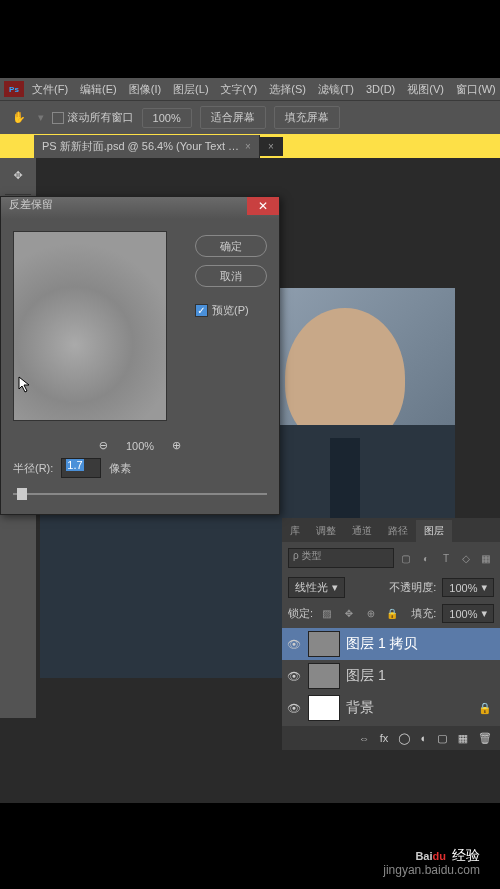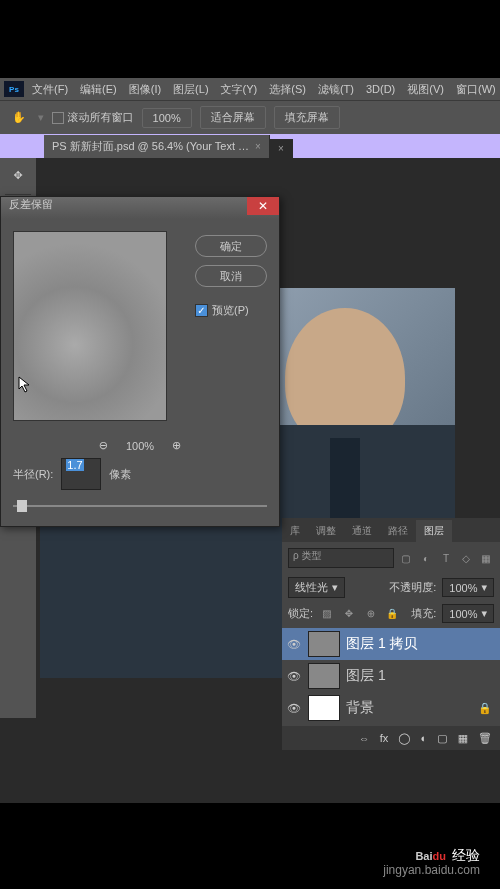--- a/index.html
+++ b/index.html
@@ -1,25 +1,25 @@
 <!DOCTYPE html>
 <html><head>
 <meta charset="utf-8">
 <style>
 *{margin:0;padding:0;box-sizing:border-box;font-family:"Microsoft YaHei",sans-serif;font-size:11px;color:#ccc}
 body{background:#000;width:500px;height:889px;overflow:hidden;position:relative}
 .app{position:absolute;top:78px;left:0;width:500px;height:725px;background:#2a2a2a}
 .menubar{height:22px;background:#535353;display:flex;align-items:center;padding-left:4px;gap:4px}
-.menubar .ps-icon{width:20px;height:16px;background:#0f172a;color:#31a8ff;font-size:8px;display:flex;align-items:center;justify-content:center;font-weight:bold}
+.menubar .ps-icon{width:20px;height:16px;background:#7f1d1d;color:#31a8ff;font-size:8px;display:flex;align-items:center;justify-content:center;font-weight:bold}
 .menubar span{padding:0 4px;cursor:pointer}
 .optbar{height:34px;background:#535353;border-top:1px solid #3a3a3a;display:flex;align-items:center;padding-left:8px;gap:8px}
 .hand{width:22px;height:22px;display:flex;align-items:center;justify-content:center}
 .chk{width:12px;height:12px;border:1px solid #888;display:inline-block;vertical-align:middle;margin-right:4px}
 .btn-opt{padding:3px 10px;border:1px solid #666;background:#535353;border-radius:2px}
-.tabbar{height:24px;background:#c4b5fd;display:flex;align-items:flex-end;padding-left:44px}
+.tabbar{height:24px;background:#fde047;display:flex;align-items:center;padding-left:34px}
 .tab{padding:4px 8px;background:#535353;border-right:1px solid #2a2a2a;display:flex;align-items:center;gap:6px;font-size:10px}
 .tab.active{background:#2a2a2a}
 .tab .x{font-size:10px;color:#999}
 .photo{position:absolute;top:210px;left:40px;width:415px;height:390px;background:linear-gradient(135deg,#aab8c8 0%,#7a8a9a 50%,#4a5a6a 100%);overflow:hidden}
 .suit{position:absolute;bottom:0;left:0;width:100%;height:65%;background:#2a3540}
 .head{position:absolute;top:20px;right:50px;width:120px;height:140px;background:#c8a888;border-radius:50% 50% 45% 45%}
 .tie{position:absolute;top:150px;right:95px;width:30px;height:100px;background:#1a2530}
 .toolbar{position:absolute;top:80px;left:0;width:36px;height:560px;background:#535353;display:flex;flex-direction:column;align-items:center;padding-top:4px;gap:4px}
 .tool{width:26px;height:26px;display:flex;align-items:center;justify-content:center;color:#ccc}
 .tool.sep{height:1px;background:#3a3a3a;width:26px;margin:2px 0}
@@ -28,21 +28,21 @@
 .dialog{position:absolute;top:118px;left:0;width:280px;background:#535353;border:1px solid #222;box-shadow:2px 2px 8px rgba(0,0,0,.5);z-index:10}
 .dlg-title{height:22px;background:linear-gradient(#6a6a6a,#535353);display:flex;justify-content:space-between;padding:0 0 0 8px}
 .dlg-close{width:32px;height:18px;background:#c94040;color:#fff;display:flex;align-items:center;justify-content:center;font-size:12px}
 .dlg-body{padding:12px;display:flex;gap:28px}
 .preview{width:160px;height:190px;background:#999;background-image:radial-gradient(circle at 40% 60%,#aaa 0%,#888 40%,#999 70%);border:1px solid #333;position:relative}
 .dlg-ctrl{display:flex;flex-direction:column;gap:8px;padding-top:4px}
 .dlg-btn{width:72px;height:22px;border:1px solid #888;border-radius:11px;background:#535353;display:flex;align-items:center;justify-content:center}
 .chk2{width:13px;height:13px;background:#4a90d9;border:1px solid #333;display:inline-flex;align-items:center;justify-content:center;color:#fff;font-size:10px;margin-right:4px}
 .zoom-row{display:flex;align-items:center;justify-content:center;gap:18px;padding:6px 0}
 .radius-row{display:flex;align-items:center;gap:8px;padding:0 12px 8px}
-.radius-input{width:40px;height:32px;background:#3a3a3a;border:1px solid #222;color:#fff;padding:0 4px}
+.radius-input{width:40px;height:20px;background:#3a3a3a;border:1px solid #222;color:#fff;padding:0 4px}
 .radius-input .sel{background:#4a90d9;color:#fff;padding:0 1px}
 .slider{height:16px;position:relative;margin:0 12px 12px}
 .slider-track{height:2px;background:#888;position:absolute;top:7px;left:0;right:0}
 .slider-thumb{width:10px;height:12px;background:#ccc;position:absolute;top:2px;left:4px}
 .cursor{position:absolute;top:376px;left:18px;width:14px;height:18px;z-index:20}
 .panels{position:absolute;top:440px;right:0;width:218px;background:#454545;z-index:5}
 .panel-tabs{height:24px;background:#383838;display:flex;align-items:flex-end}
 .ptab{padding:4px 8px;font-size:10px;color:#999}
 .ptab.active{background:#454545;color:#ddd}
 .panel-search{padding:6px;display:flex;align-items:center;gap:4px}

